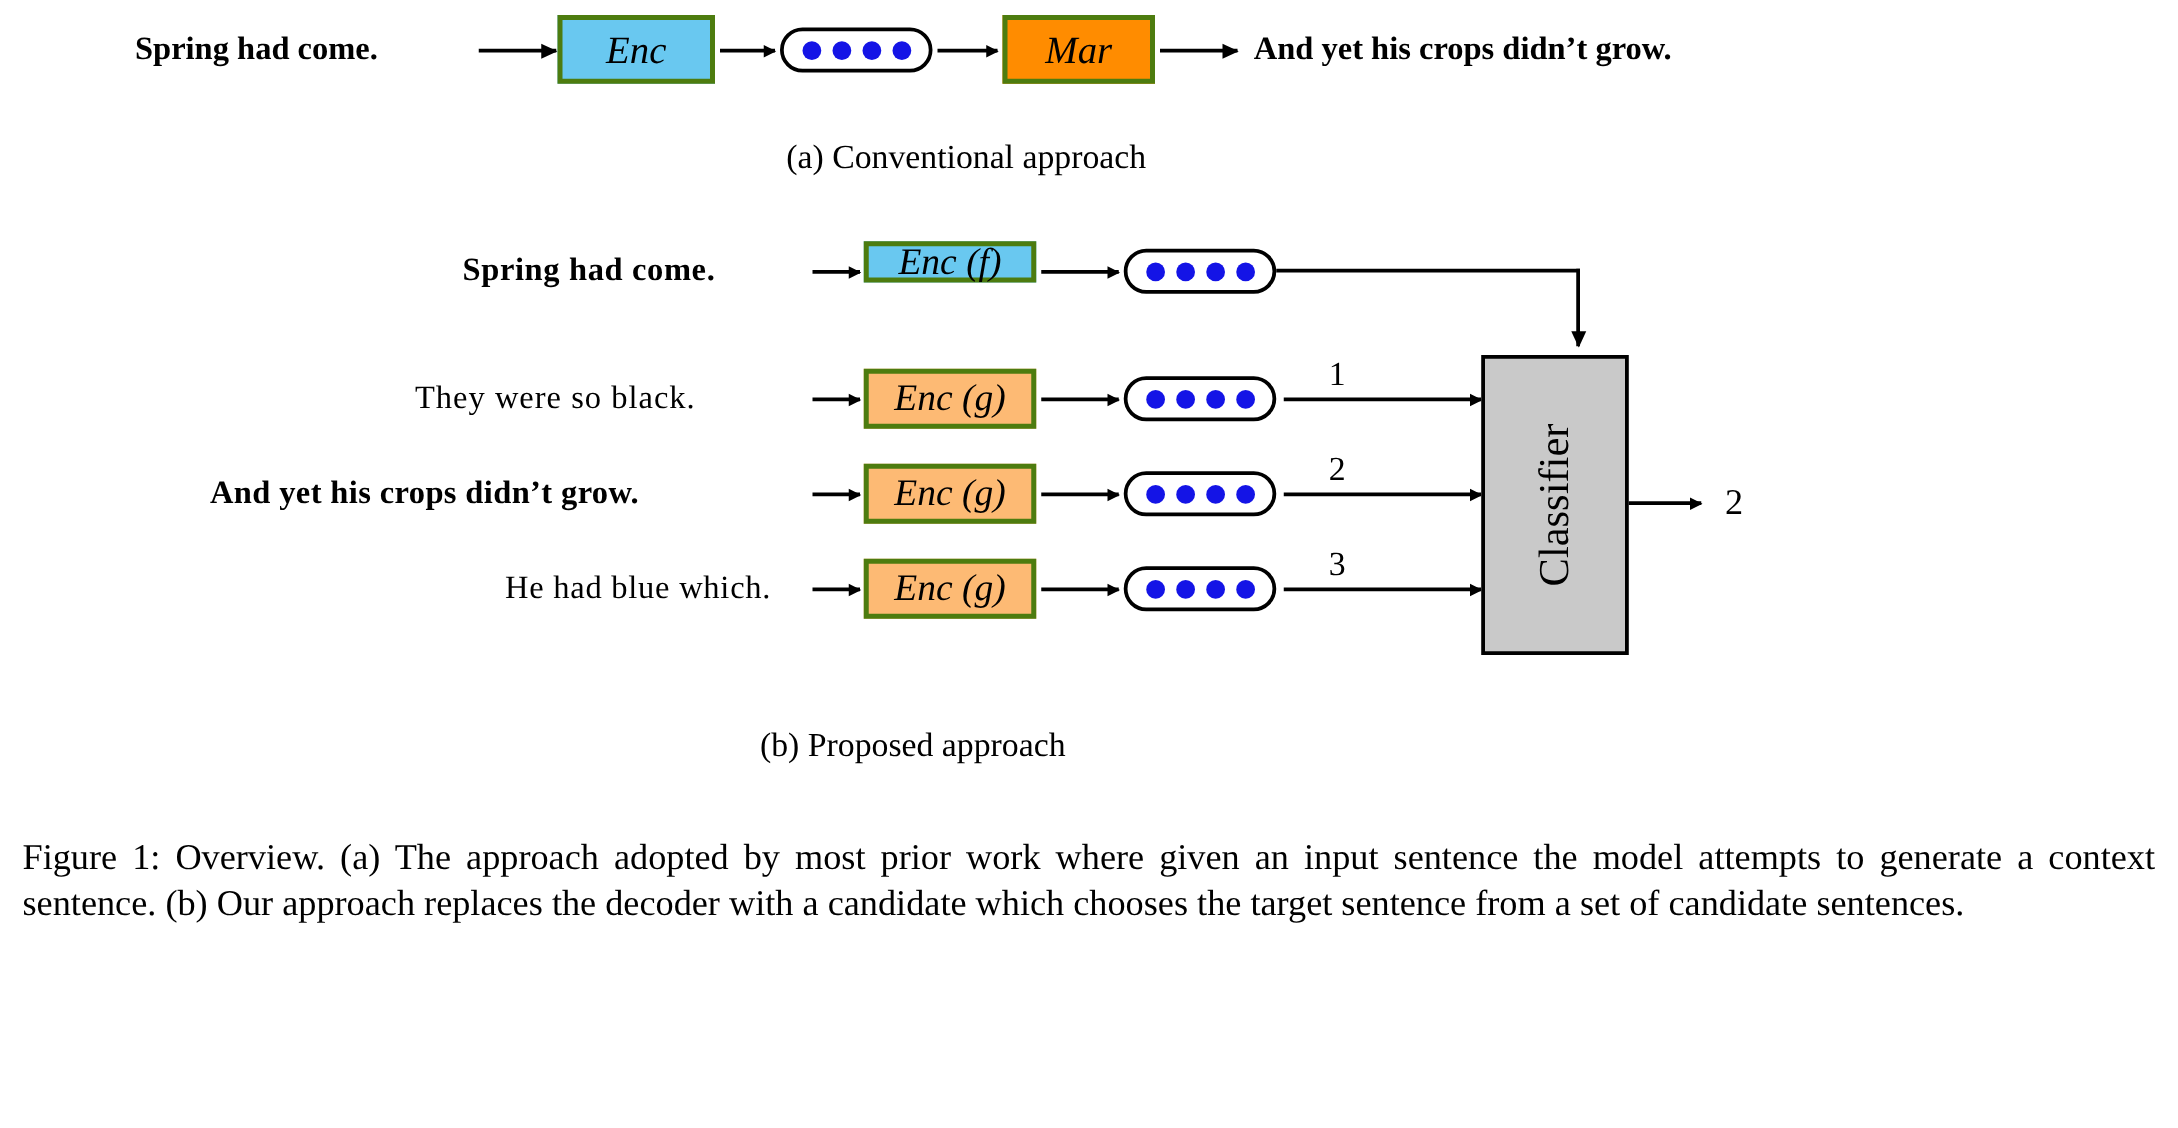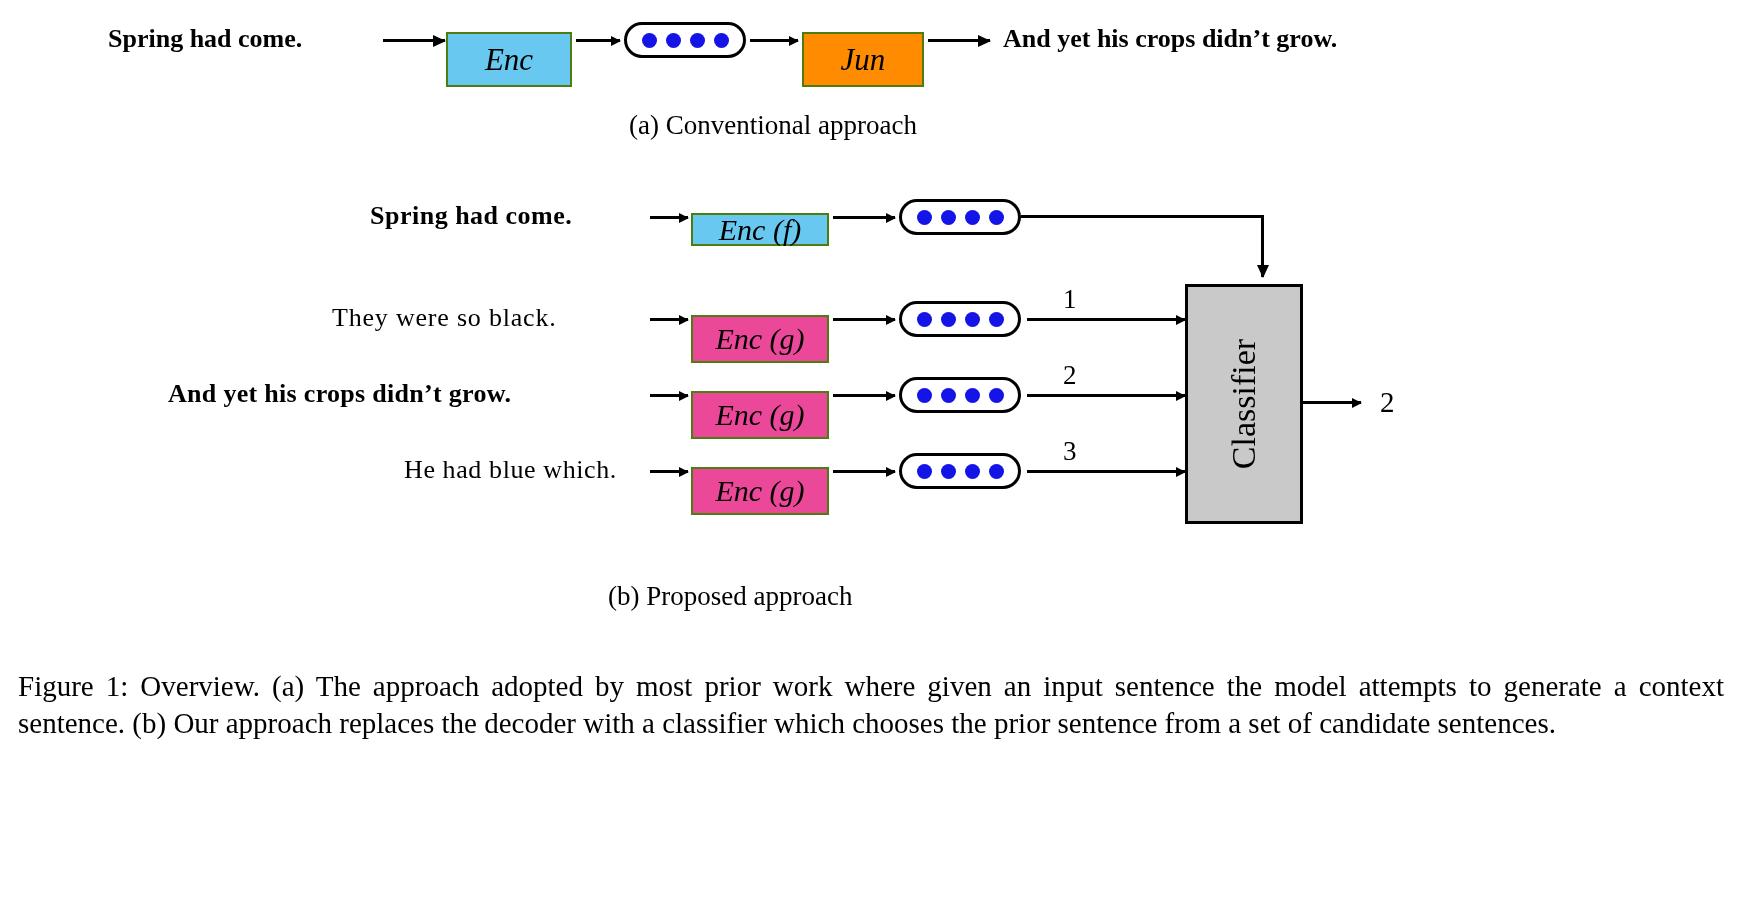--- a/index.html
+++ b/index.html
@@ -12,29 +12,28 @@
 
   
   .abs{position:absolute;}
   .sent{
     font-family:"Liberation Serif",serif;
     font-size:26px;line-height:1;white-space:nowrap;
   }
   .sent.b{font-weight:bold;}
 
   .box{
-    position:absolute;border:2px solid #4d7c0f;box-sizing:border-box;
+    position:absolute;border:4px solid #4d7c0f;box-sizing:border-box;
     display:flex;align-items:center;justify-content:center;
     font-style:italic;font-family:"Liberation Serif",serif;
     white-space:nowrap;
-    margin-top:20px;
   }
   .box.blue{background:#69C8F0;}
   .box.orange{background:#FF8C00;}
-  .box.green{background:#ec4899;}
+  .box.green{background:#fdba74;}
 
   
   .caps{
     position:absolute;border:3px solid #000;border-radius:999px;
     background:#fff;box-sizing:border-box;
     display:flex;align-items:center;justify-content:center;gap:9px;
   }
   .caps .dot{
     width:15px;height:15px;border-radius:50%;
     background:#1414E6;flex:0 0 auto;
@@ -106,21 +105,21 @@
 
     <div class="caps" style="left:624px;top:22px;width:122px;height:36px;">
       <span class="dot"></span>
       <span class="dot"></span>
       <span class="dot"></span>
       <span class="dot"></span>
     </div>
 
     <div class="arrow-h small" style="left:750px;top:39px;width:48px;"></div>
 
-    <div class="box orange" style="left:802px;top:12px;width:122px;height:55px;font-size:31px;">Jun</div>
+    <div class="box orange" style="left:802px;top:12px;width:122px;height:55px;font-size:31px;">Mar</div>
 
     <div class="arrow-h" style="left:928px;top:39px;width:62px;"></div>
 
     <div class="sent b abs" style="left:1003px;top:26px;">And yet his crops didn’t grow.</div>
 
     <div class="caption-sub" style="left:594px;top:110px;margin-left:35px;">(a) Conventional approach</div>
   </div>
 
   <div>
 
@@ -185,15 +184,15 @@
       <span>Classifier</span>
     </div>
 
     <div class="arrow-h small" style="left:1303px;top:401px;width:58px;"></div>
 
     <div class="outnum" style="left:1380px;top:386px;">2</div>
 
     <div class="caption-sub" style="left:608px;top:565px;margin-top:16px;">(b) Proposed approach</div>
   </div>
 
-  <div class="figcap">Figure 1: Overview. (a) The approach adopted by most prior work where given an input sentence the model attempts to generate a context sentence. (b) Our approach replaces the decoder with a classifier which chooses the prior sentence from a set of candidate sentences.</div>
+  <div class="figcap">Figure 1: Overview. (a) The approach adopted by most prior work where given an input sentence the model attempts to generate a context sentence. (b) Our approach replaces the decoder with a candidate which chooses the target sentence from a set of candidate sentences.</div>
 
 </div>
 
 </body></html>

